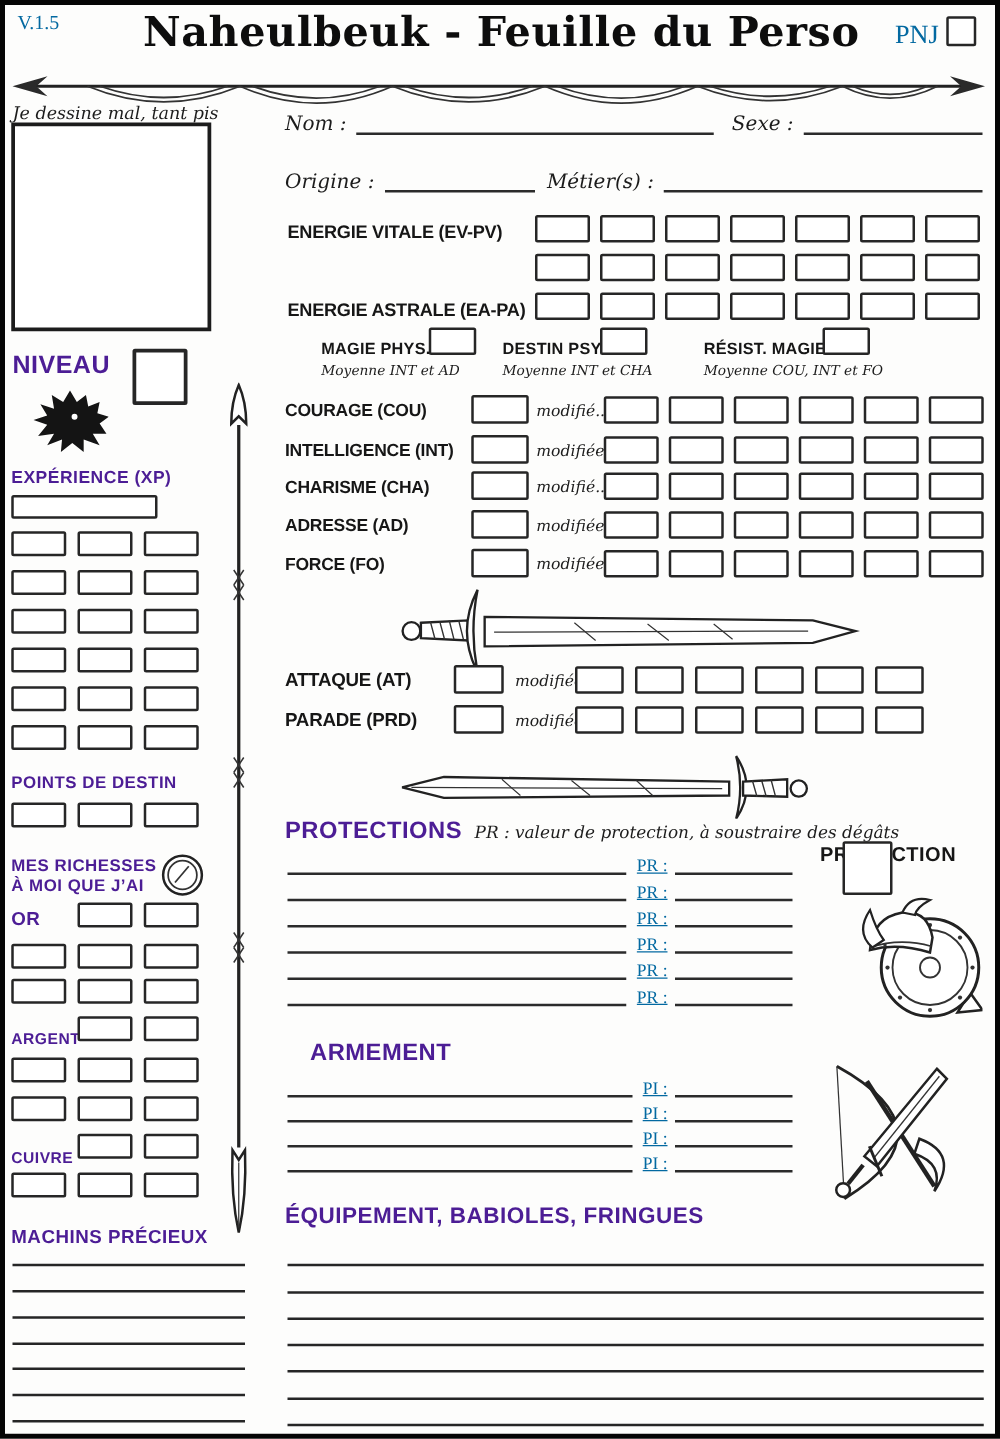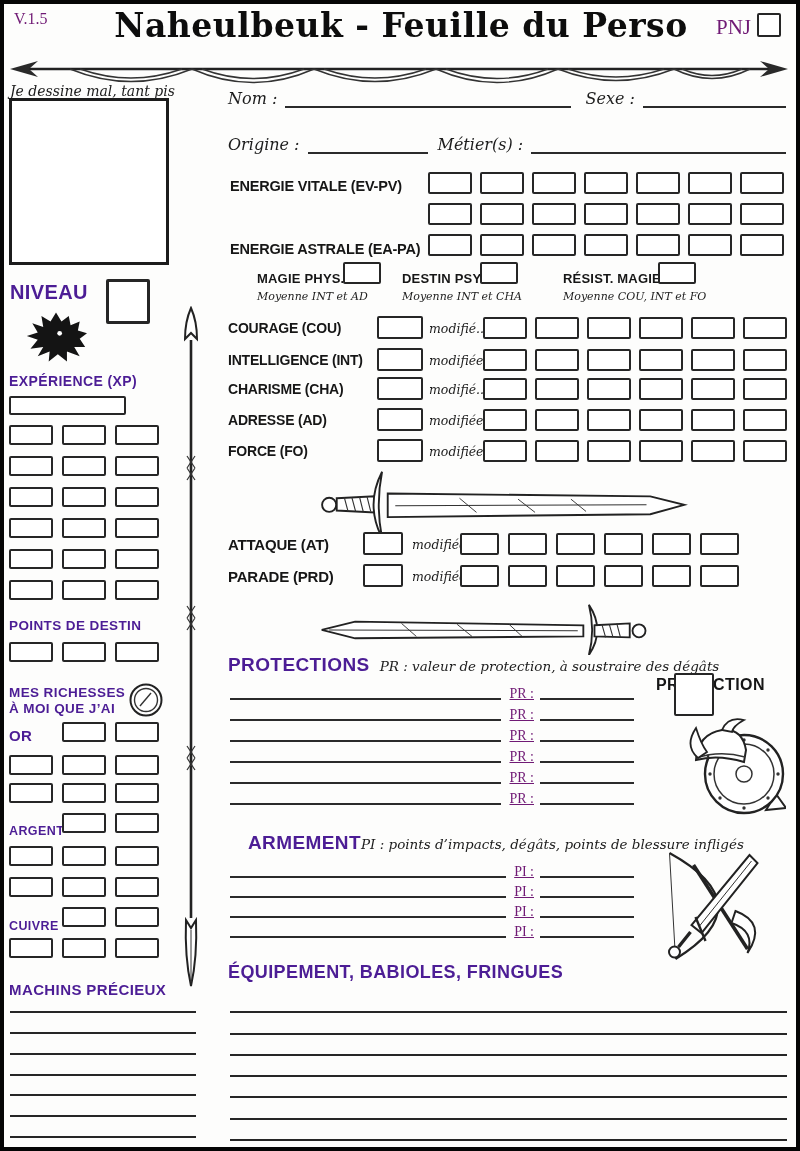--- a/index.html
+++ b/index.html
@@ -1,21 +1,21 @@
 <!DOCTYPE html>
 <html><head>
 <meta charset="utf-8">
 <style>
   html,body{margin:0;padding:0;background:#2b2b2b;}
   .page{position:relative;width:800px;height:1151px;background:#fdfdfc;border:4px solid #050505;
         box-sizing:border-box;overflow:hidden;color:#151515;font-family:"Liberation Sans",sans-serif;}
   .abs{position:absolute;}
   .lbl{font-weight:bold;white-space:nowrap;letter-spacing:.2px;color:#161616;}
   .script{font-family:"DejaVu Serif",serif;font-style:italic;white-space:nowrap;color:#1c1c1c;}
-  .serif{font-family:"Liberation Serif",serif;white-space:nowrap;color:#701a75;}
+  .serif{font-family:"Liberation Serif",serif;white-space:nowrap;color:#0369a1;}
   .box{border:2.5px solid #262626;border-radius:2px;background:#fff;box-sizing:border-box;display:inline-block;}
   .uline{border-bottom:2px solid #2b2b2b;}
   
   .title{font-family:"DejaVu Serif",serif;font-weight:bold;font-size:33px;text-align:center;white-space:nowrap;letter-spacing:.5px;color:#0d0d0d;}
   .subtitle{font-size:15px;text-align:center;width:100%;}
   
   .evrow{display:flex;gap:8px;}
   .evrow .box{width:44px;height:22px;}
   
   .statrow{position:absolute;left:224px;width:566px;height:26px;}
@@ -434,21 +434,20 @@
       <path d="M8 44 Q10 18 34 14 Q54 12 58 34 L56 46 Q30 38 8 44 Z" fill="#fff" stroke="#222" stroke-width="2"></path>
       <path d="M8 42 Q32 34 57 41" fill="none" stroke="#333" stroke-width="1.4"></path>
       <path d="M10 42 Q-4 30 8 12 Q13 28 19 36 Z" fill="#fff" stroke="#222" stroke-width="1.8"></path>
       <path d="M34 14 Q40 0 56 4 Q45 10 44 16 Z" fill="#fff" stroke="#222" stroke-width="1.8"></path>
       <circle cx="20" cy="40" r="1.4" fill="#333"></circle>
     </svg>
   </div>
 
   <div class="abs" style="left:244px;top:828px;display:flex;align-items:baseline;">
     <span class="heading" style="font-size:19px;">ARMEMENT</span>
-    <span class="script" style="font-size:13.5px;">PI : points d’impacts, dégâts, points de blessure infligés</span>
   </div>
   <div class="prlist" style="top:854px;">
     <div class="prrow pirow">
       <div class="uline l1"></div>
       <span class="serif plab">PI :</span>
       <div class="uline l2"></div>
     </div>
   <div class="prrow pirow">
       <div class="uline l1"></div>
       <span class="serif plab">PI :</span>

